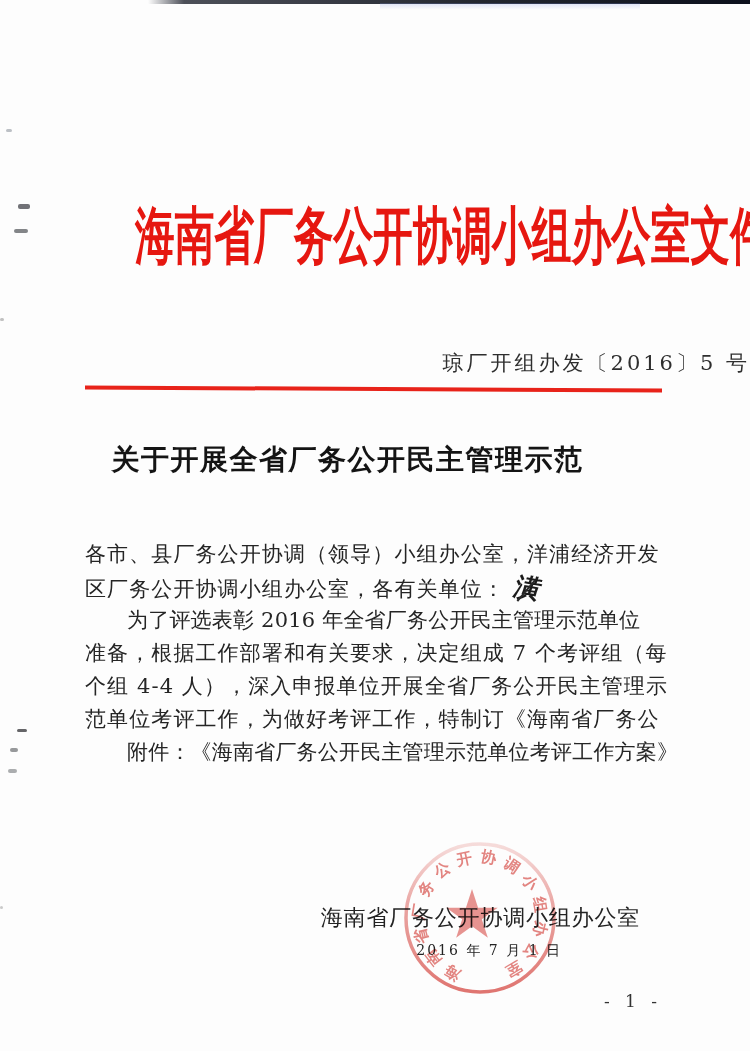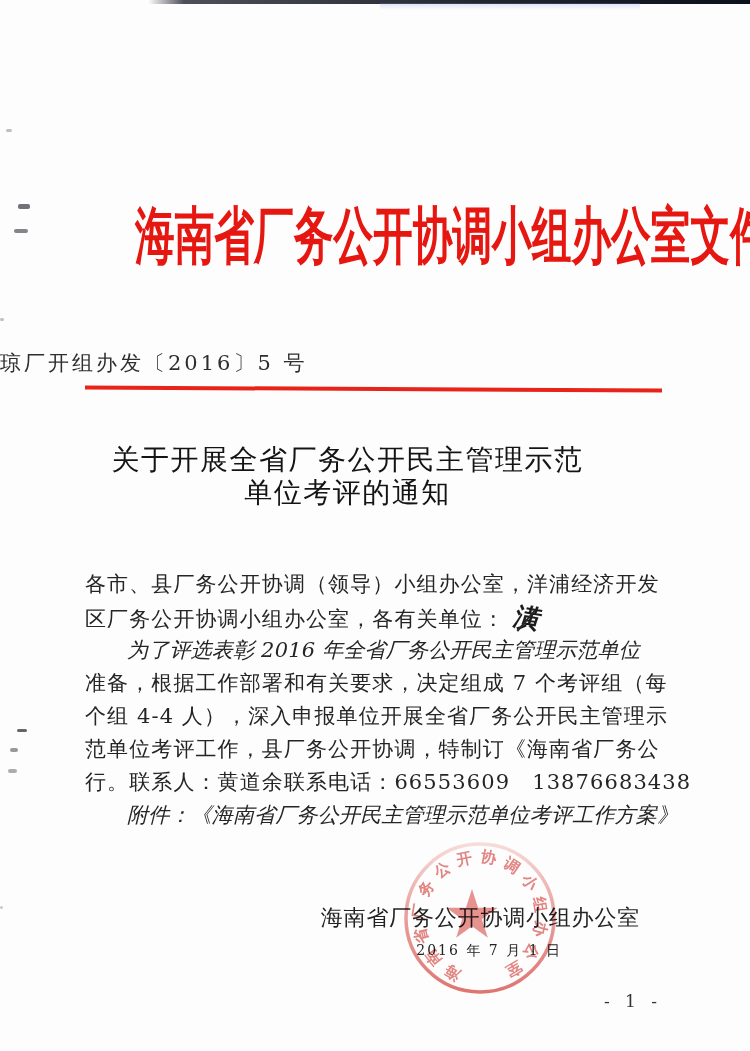--- a/index.html
+++ b/index.html
@@ -22,38 +22,38 @@
   .banner{
     position:absolute;top:198px;left:0;width:750px;height:76px;
     text-align:center;white-space:nowrap;
     font-size:62px;font-weight:900;line-height:76px;
     color:#e61710;
     transform:scaleX(.64);transform-origin:50% 50%;
     letter-spacing:0px;
   }
   .docnum{
     position:absolute;top:349px;left:0;width:750px;
-    text-align:left;font-size:21px;letter-spacing:3px;color:#2e2e2e;
+    text-align:right;font-size:21px;letter-spacing:3px;color:#2e2e2e;
     white-space:nowrap;
   }
   .redline{
     position:absolute;top:387px;left:85px;width:577px;height:4px;
     background:#e8231a;transform:rotate(.3deg);
   }
   .title{
     position:absolute;top:443px;left:0;width:695px;
-    text-align:center;font-weight:normal;color:#141414;
+    text-align:center;font-weight:bold;color:#141414;
     font-size:28px;line-height:33px;letter-spacing:1.5px;white-space:nowrap;
   }
   .body-text{
-    position:absolute;top:568px;left:85px;width:590px;
+    position:absolute;top:538px;left:85px;width:590px;
     font-size:21px;color:#252525;
   }
   .ln{height:33px;line-height:33px;white-space:nowrap;letter-spacing:1.1px;}
-  .ln.ind{text-indent:2em;letter-spacing:.2px;font-style:italic;}
+  .ln.ind{text-indent:2em;letter-spacing:.2px;}
   .hand{
     display:inline-block;position:relative;margin-left:10px;top:1px;
     font-size:26px;font-weight:bold;color:#1b1b1b;
     transform:rotate(10deg) skewX(-8deg);
   }
   .hand::after{
     content:"";position:absolute;left:11px;top:6px;width:2px;height:26px;
     background:#2a2a2a;transform:rotate(24deg);
   }
   .sig{
@@ -91,31 +91,29 @@
   <div class="top-edge-glow"></div>
 
   <div class="banner">海南省厂务公开协调小组办公室文件</div>
 
   <div class="docnum">琼厂开组办发〔2016〕5 号</div>
 
   <div class="redline"></div>
 
   <div class="title">
     <div>关于开展全省厂务公开民主管理示范</div>
-    <div>单位考评的通知</div>
   </div>
 
   <div class="body-text">
     <div class="ln">各市、县厂务公开协调（领导）小组办公室，洋浦经济开发</div>
     <div class="ln"><span>区厂务公开协调小组办公室，各有关单位：</span><span class="hand">潢</span></div>
     <div class="ln ind">为了评选表彰 2016 年全省厂务公开民主管理示范单位</div>
     <div class="ln">准备，根据工作部署和有关要求，决定组成 7 个考评组（每</div>
     <div class="ln">个组 4-4 人），深入申报单位开展全省厂务公开民主管理示</div>
-    <div class="ln">范单位考评工作，县厂务公开协调，特制订《海南省厂务公</div>
-    <div class="ln">行。联系人：黄道余联系电话：66553609　13876683438</div>
+    <div class="ln">范单位考评工作，为做好考评工作，特制订《海南省厂务公</div>
     <div class="ln ind">附件：《海南省厂务公开民主管理示范单位考评工作方案》</div>
   </div>
 
   <div class="sig">海南省厂务公开协调小组办公室</div>
   <div class="date">2016 年 7 月 1 日</div>
 
   <svg class="seal" viewBox="0 0 156 156" xmlns="http://www.w3.org/2000/svg">
     <defs>
       <linearGradient id="sealGrad" x1="0" y1="0" x2="0" y2="1">
         <stop offset="0" stop-color="#d84c46" stop-opacity="0.22"></stop>

